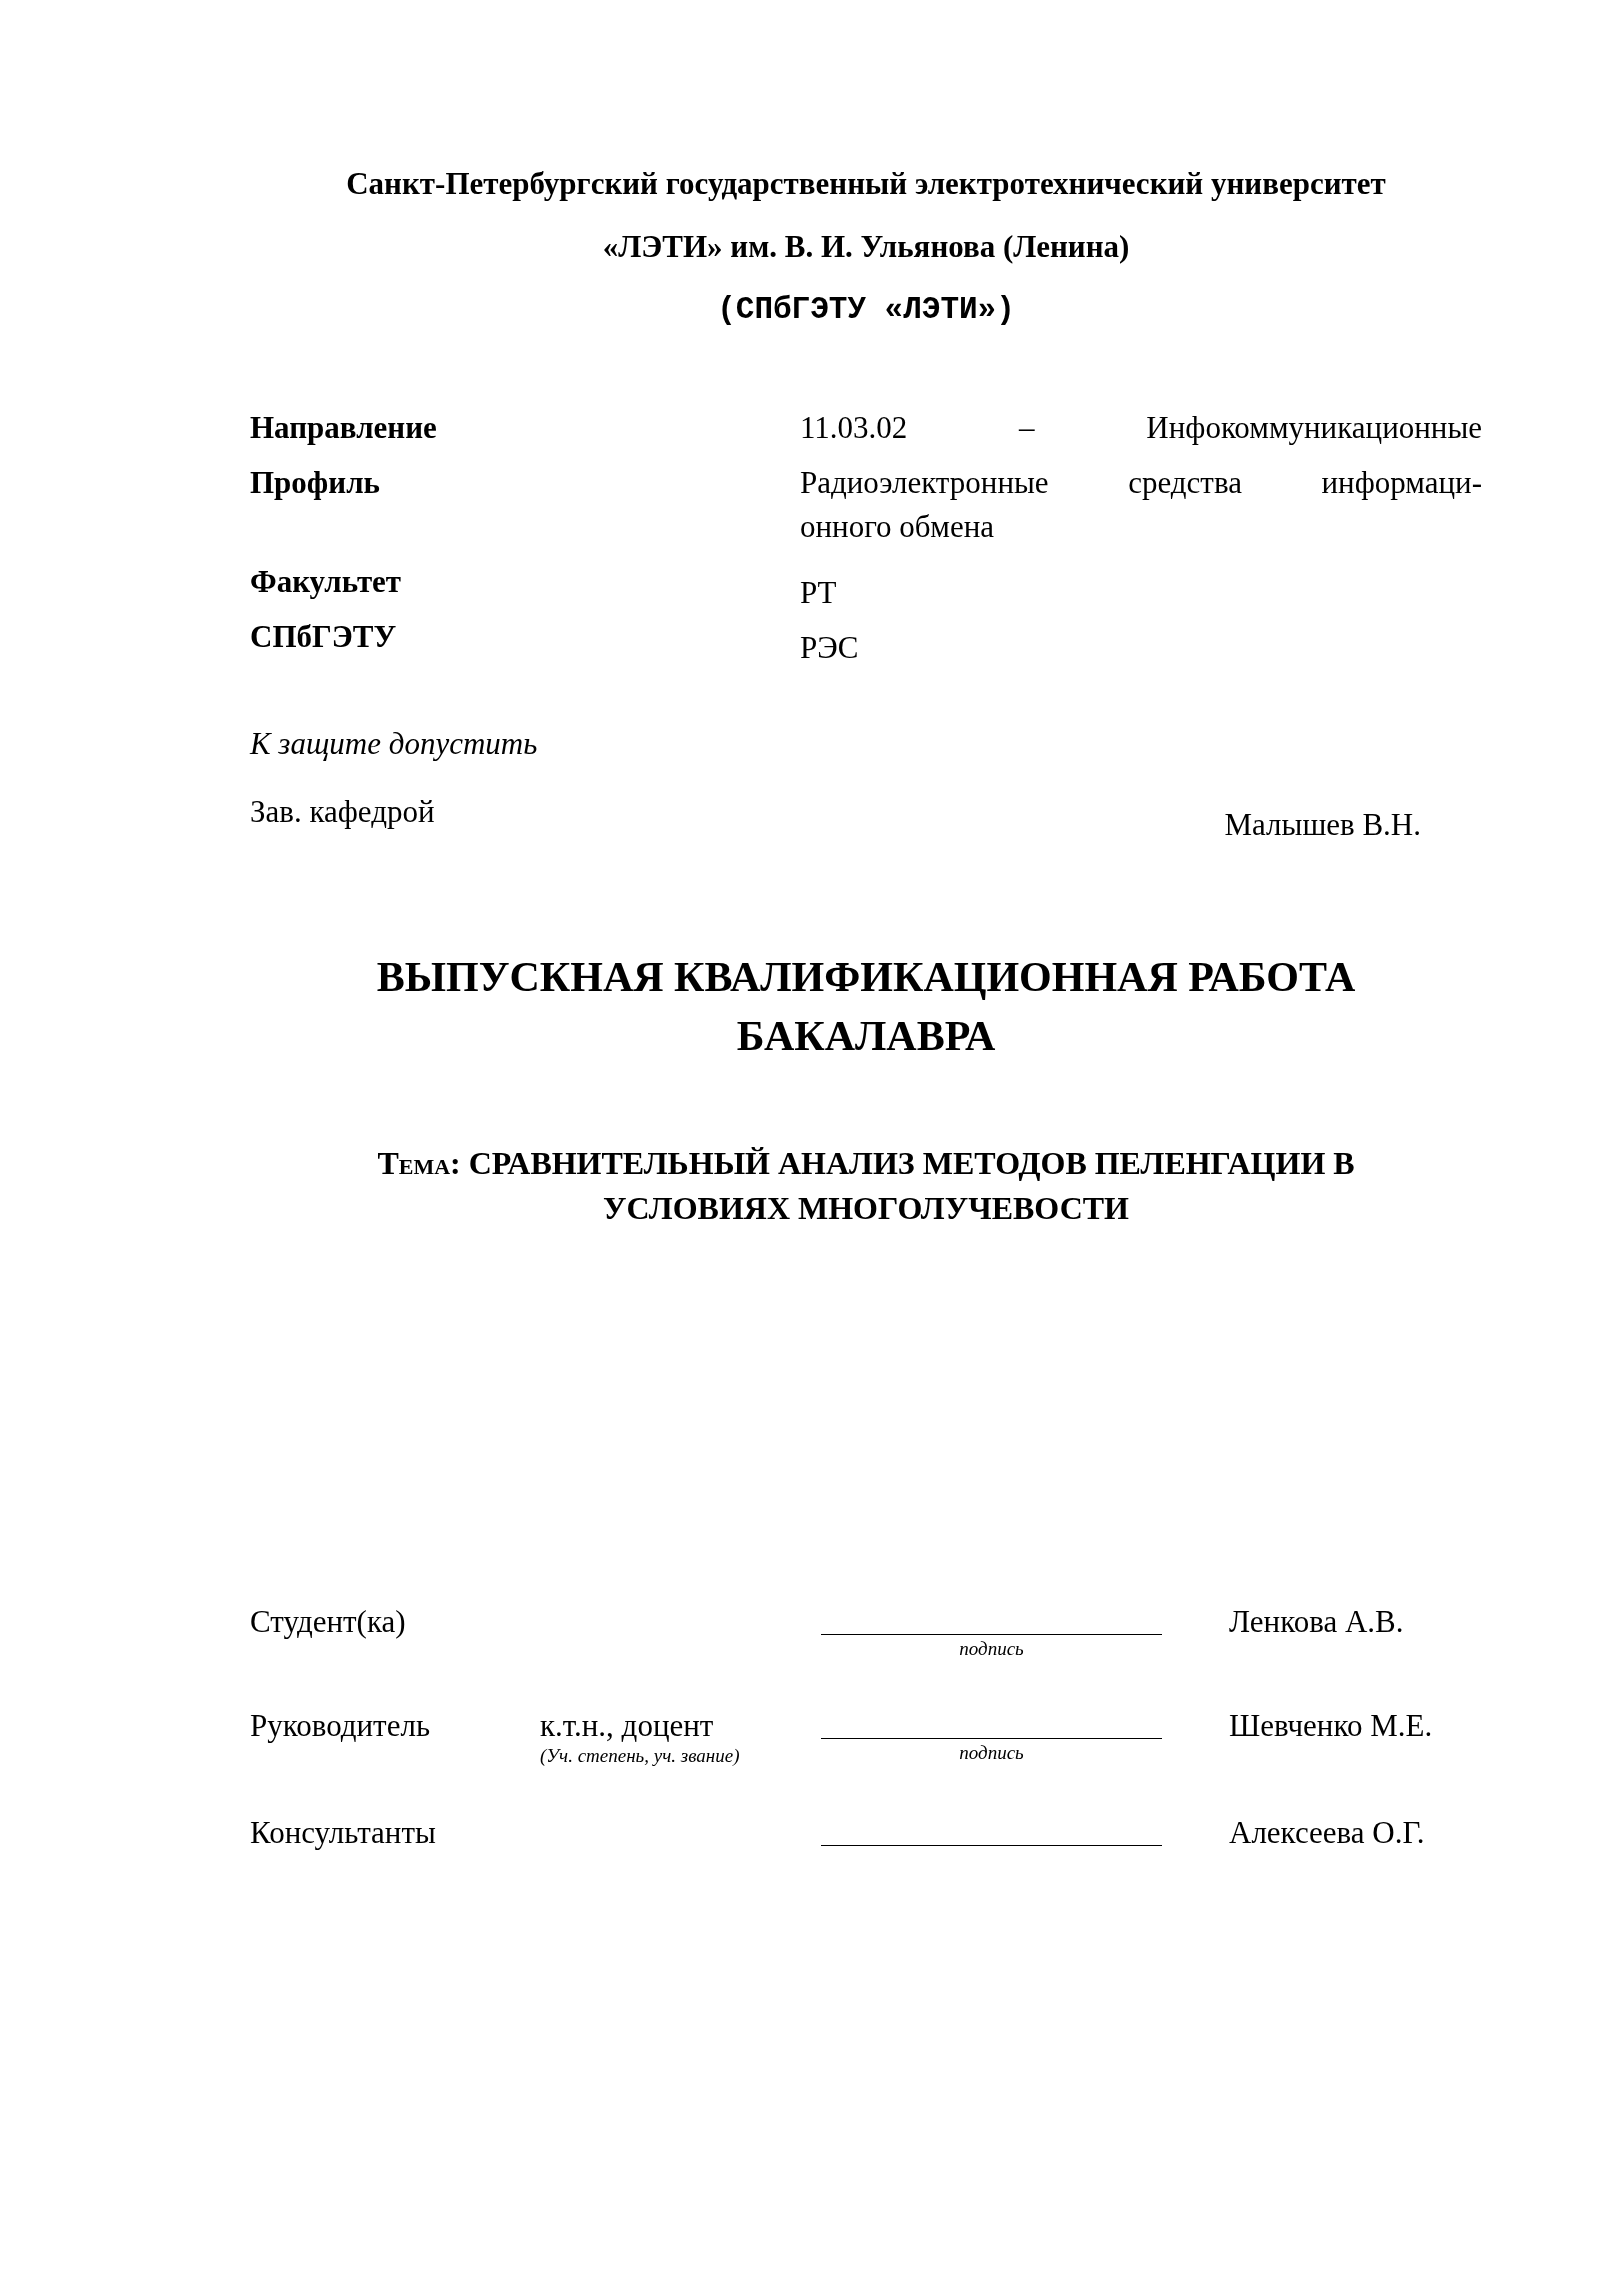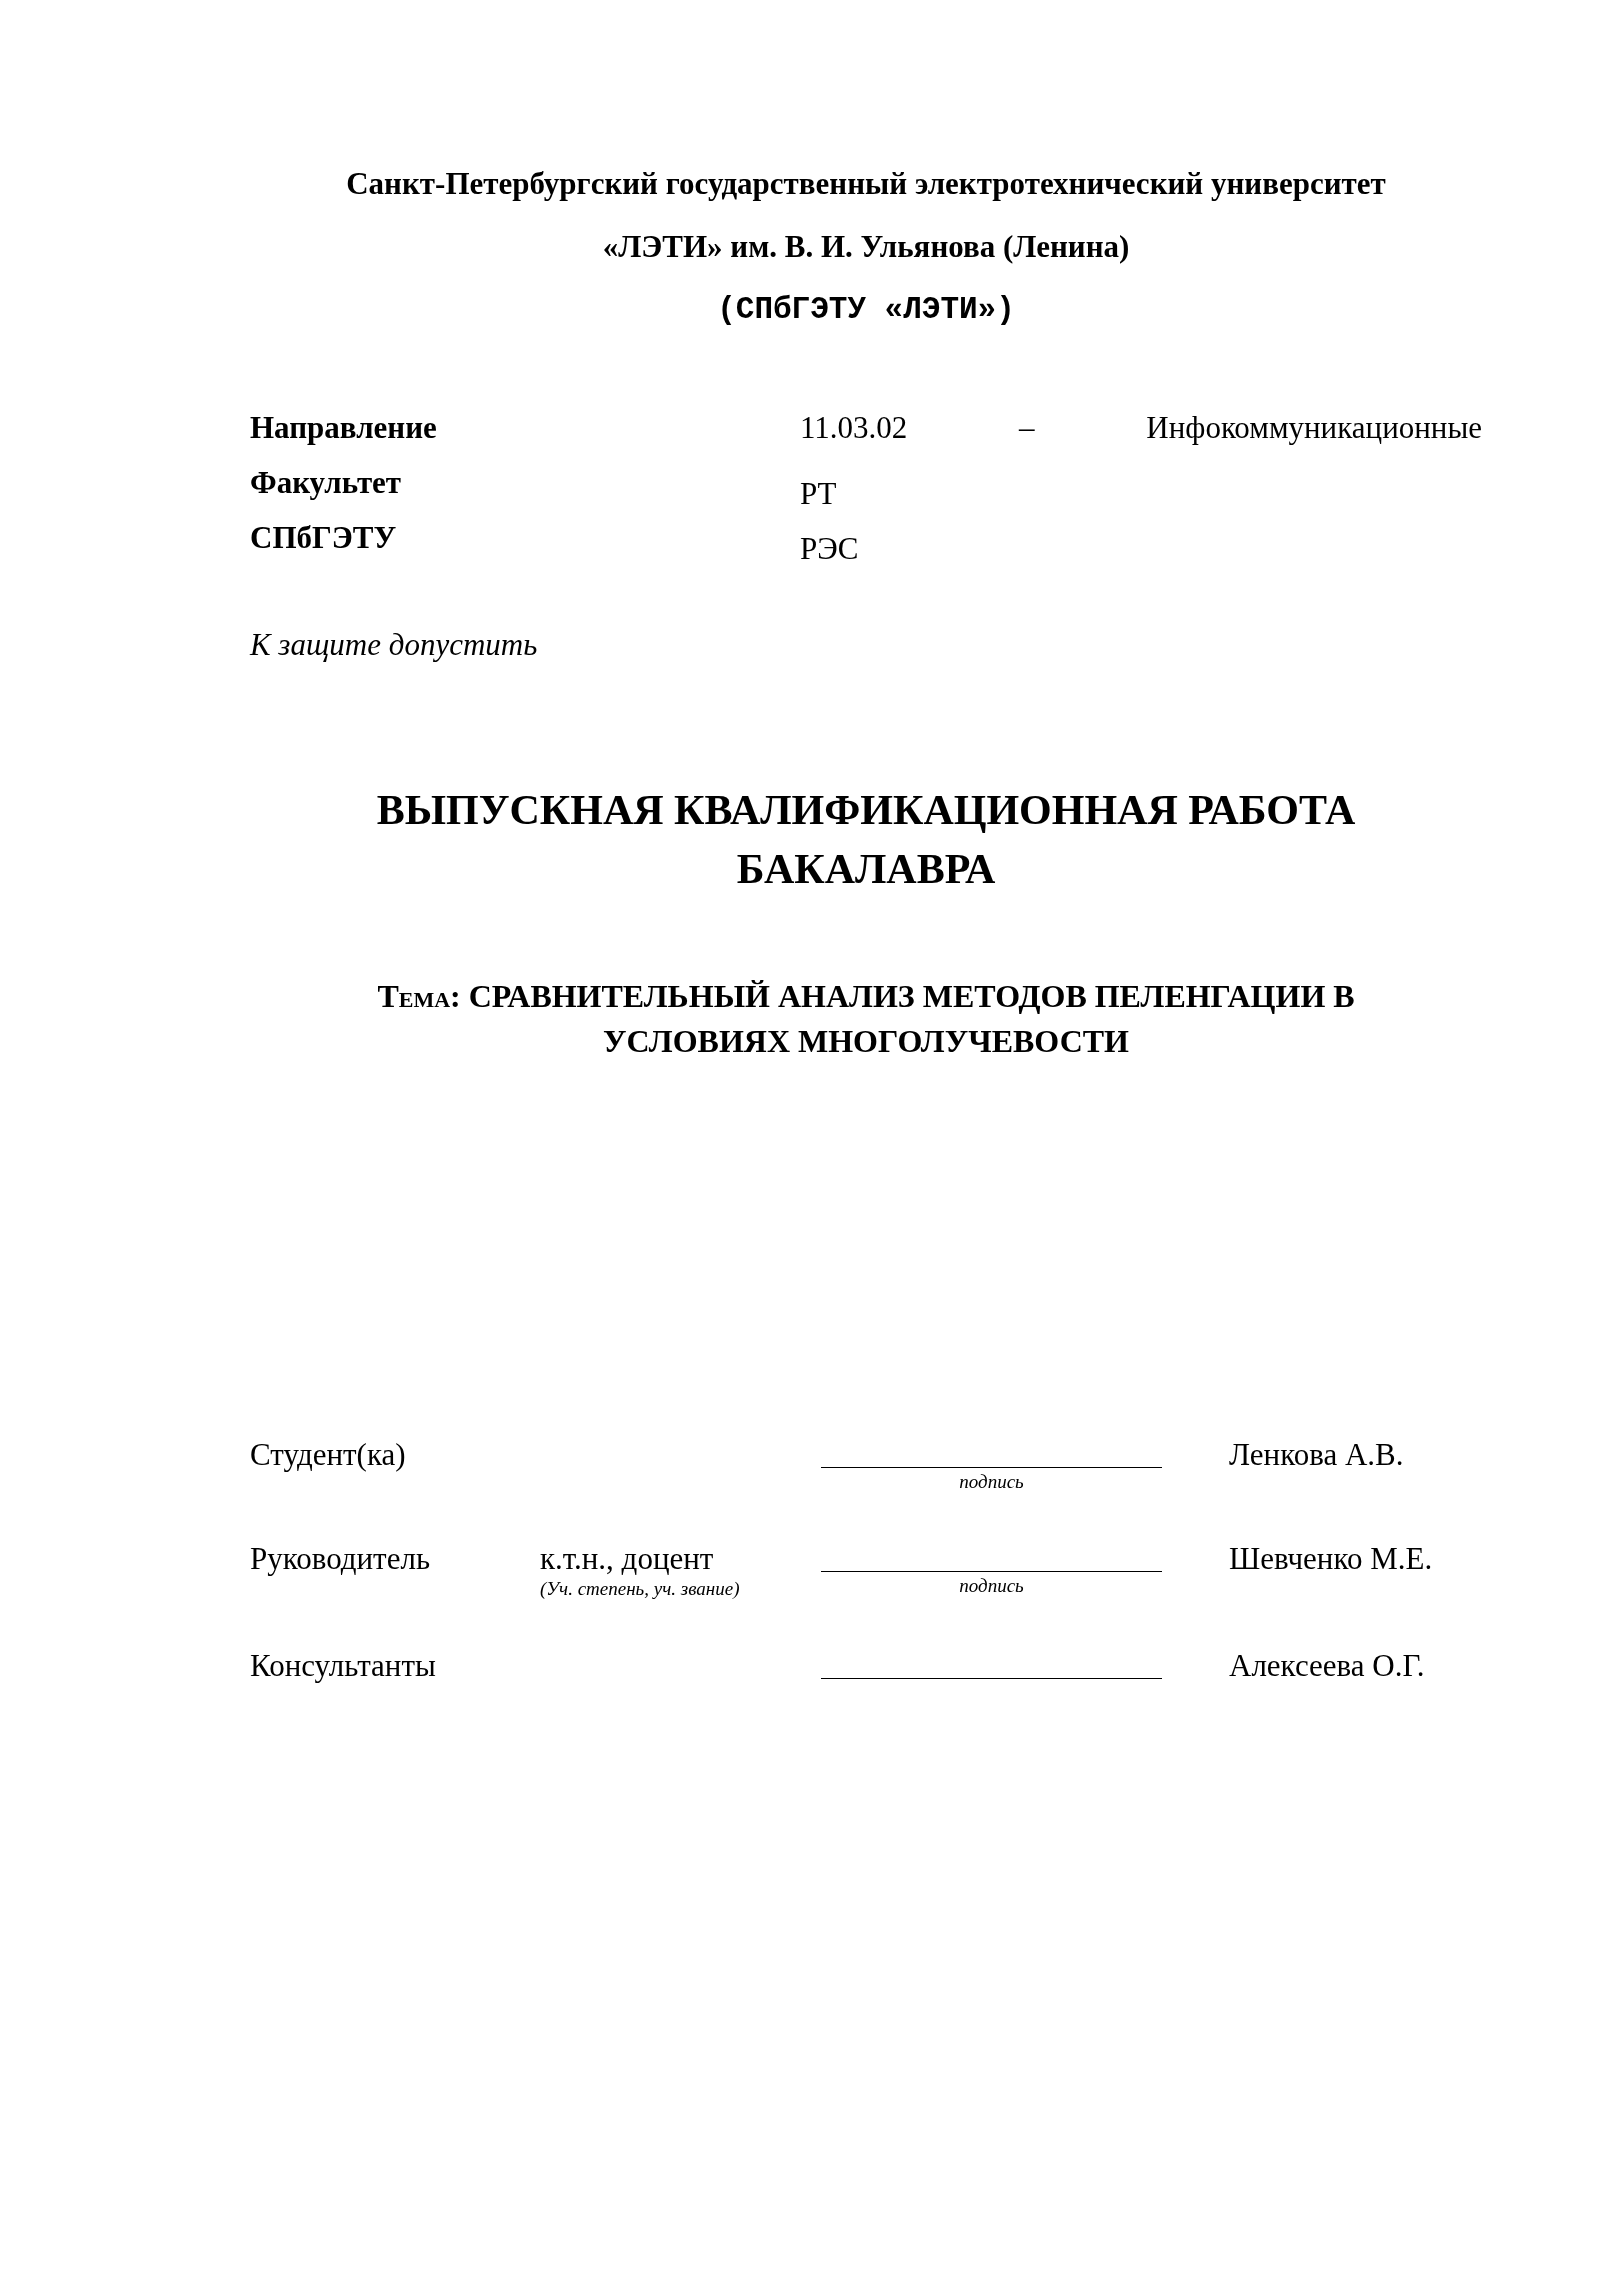--- a/index.html
+++ b/index.html
@@ -84,39 +84,50 @@
 
   <div class="fields">
 
     <div class="field-row">
       <div class="field-label">Направление</div>
       <div class="field-value">
         <span class="vline stretch">11.03.02 – Инфокоммуникационные</span>
       </div>
     </div>
 
+    <div class="field-row">
+      <div class="field-label">Профиль</div>
+      <div class="field-value">
+        <span class="vline stretch">Радиоэлектронные средства информаци-</span>
+        <span class="vline">онного обмена</span>
+      </div>
+    </div>
 
     <div class="field-row">
       <div class="field-label">Факультет</div>
       <div class="field-value">
         <span class="vline" style="transform: translateY(11px); ">РТ</span>
       </div>
     </div>
 
     <div class="field-row">
       <div class="field-label">СПбГЭТУ</div>
       <div class="field-value">
         <span class="vline" style="transform: translateY(11px);">РЭС</span>
       </div>
     </div>
 
   </div>
 
   <div class="admission">
     <div class="admission-note">К защите допустить</div>
+    <div class="admission-row">
+      <div>Зав. кафедрой</div>
+      <div class="admission-head-name">Малышев В.Н.</div>
+    </div>
   </div>
 
   <div class="work-title">
     <div>ВЫПУСКНАЯ КВАЛИФИКАЦИОННАЯ РАБОТА</div>
     <div>БАКАЛАВРА</div>
   </div>
 
   <div class="theme">
     <div><span class="theme-label">Тема:</span> <span>СРАВНИТЕЛЬНЫЙ АНАЛИЗ МЕТОДОВ ПЕЛЕНГАЦИИ В</span></div>
     <div>УСЛОВИЯХ МНОГОЛУЧЕВОСТИ</div>

